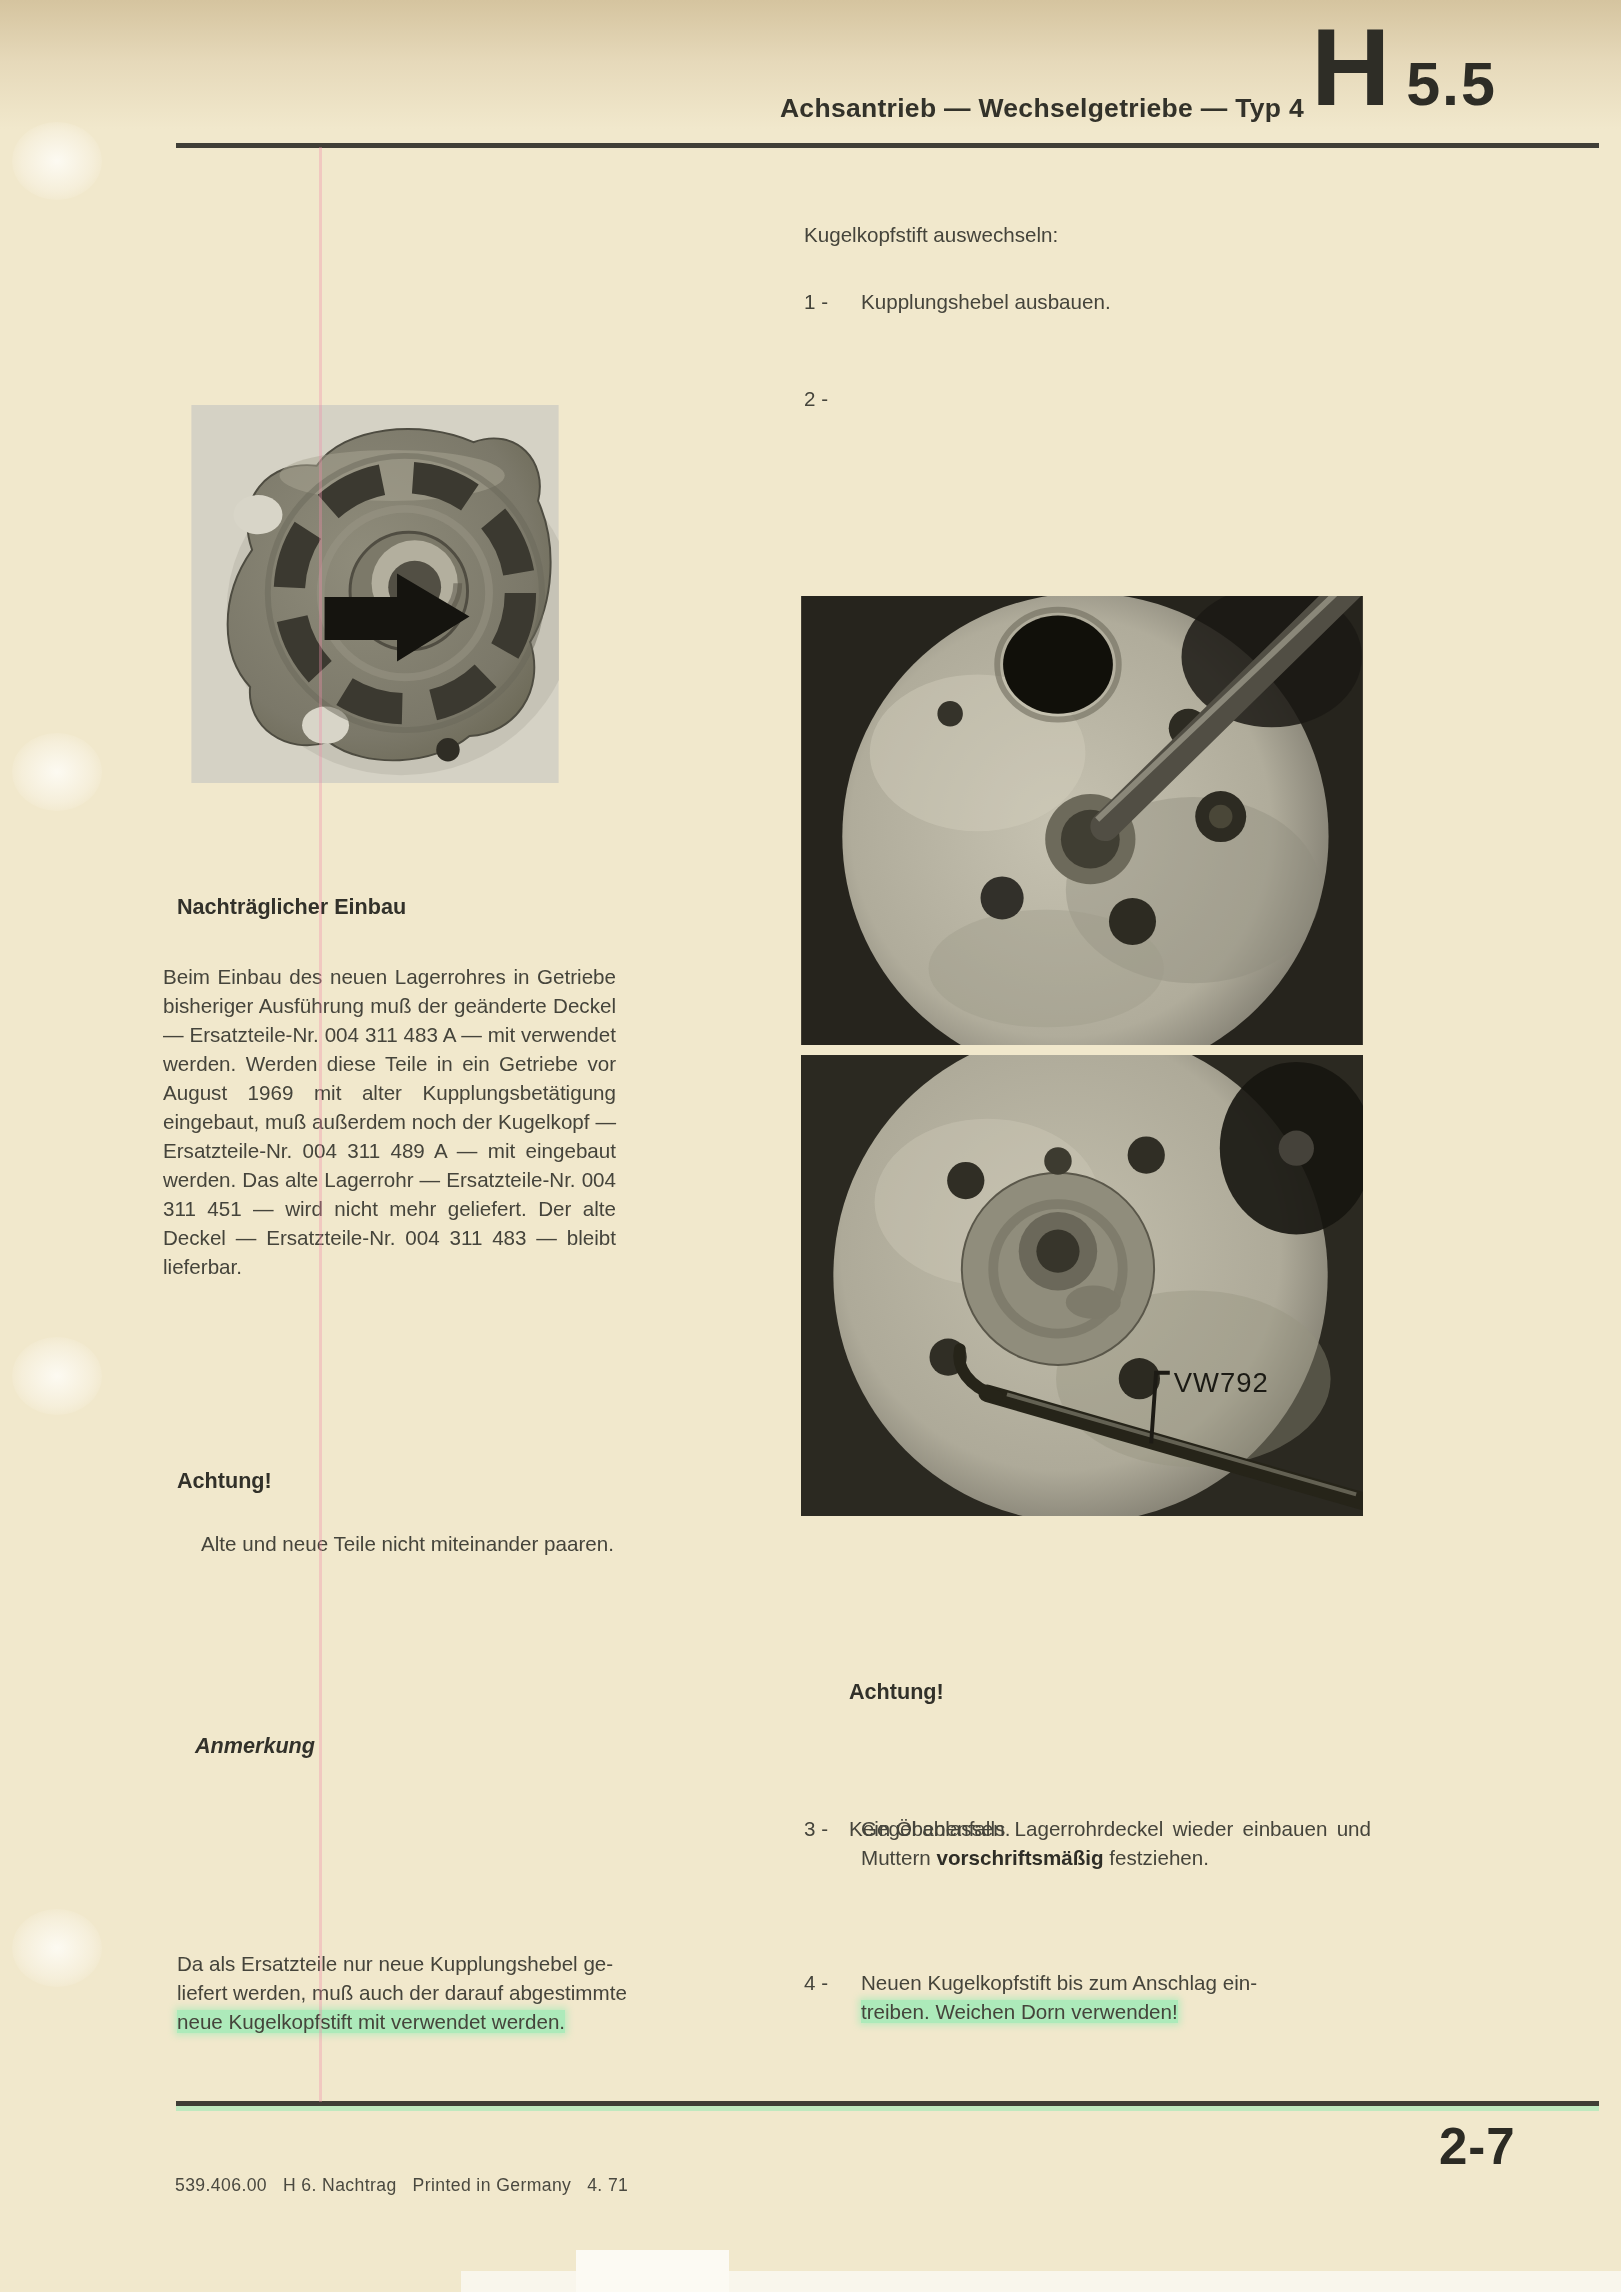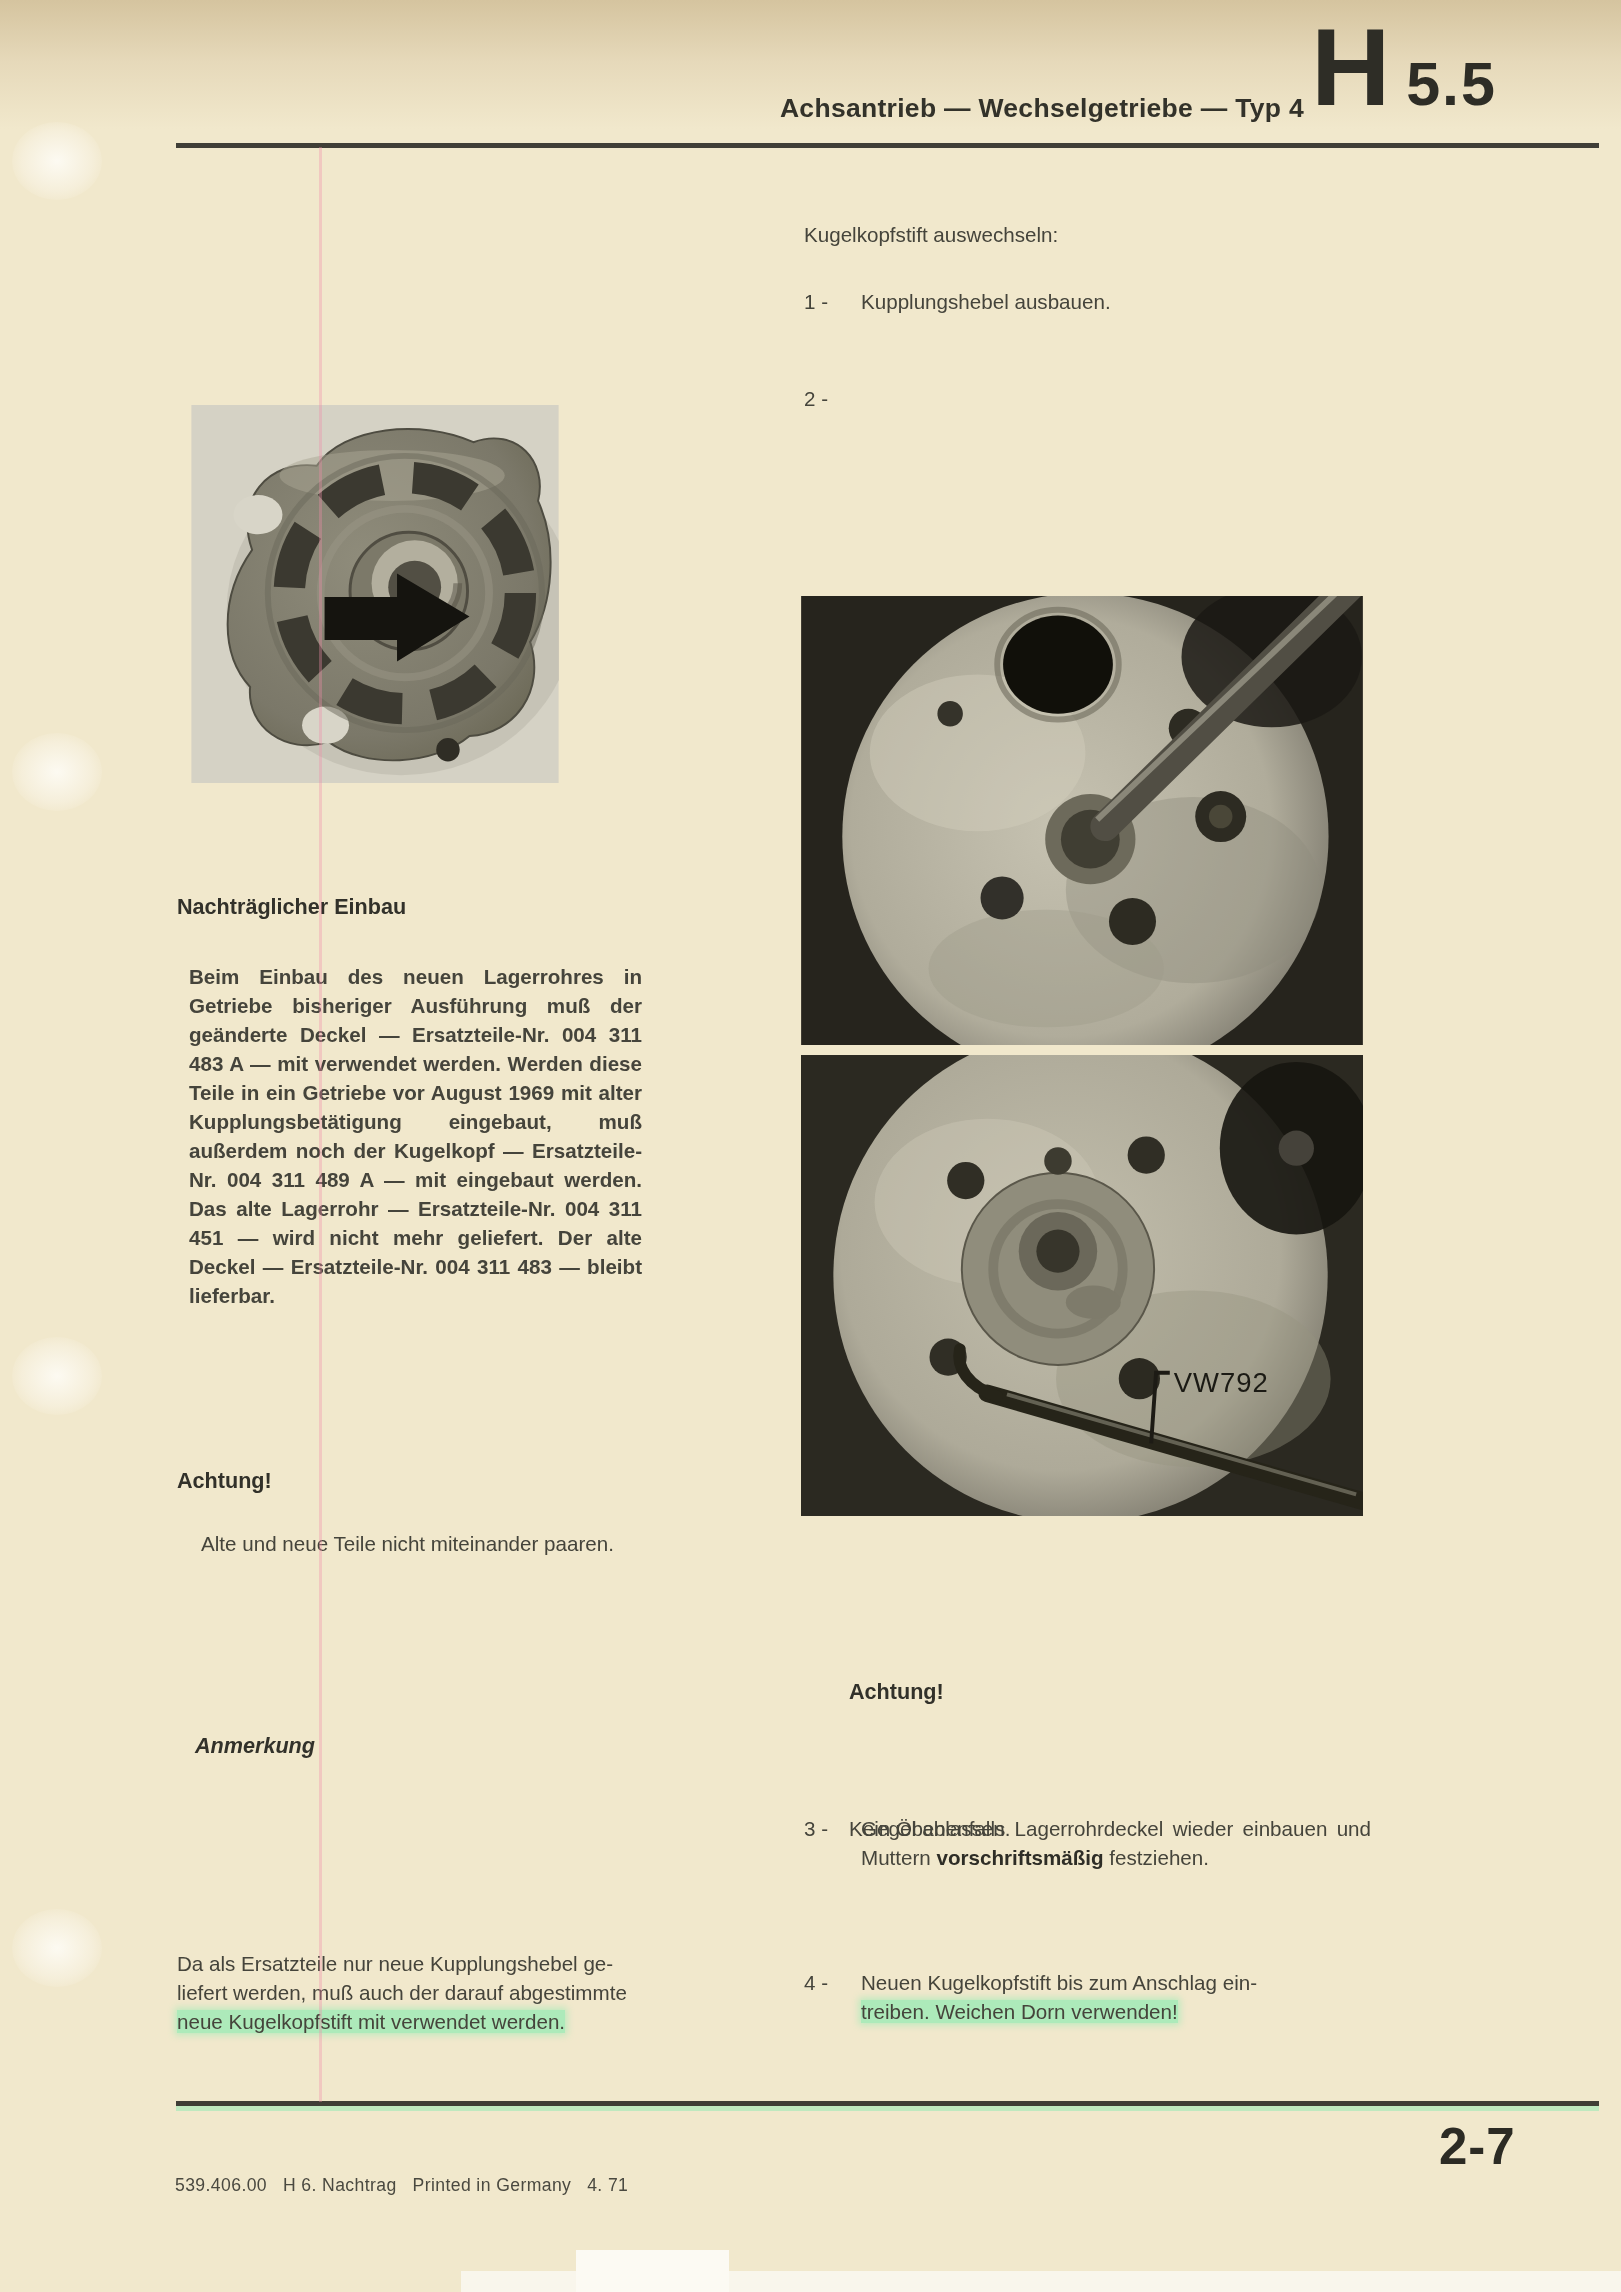--- a/index.html
+++ b/index.html
@@ -27,21 +27,21 @@
   .rule-bottom{top:2101px;}
   .rule-glow{position:absolute;left:176px;width:1423px;top:2106px;height:4.9px;background:rgba(110,235,170,.38);}
 
   .body,.intro,.step,.task-heading{font-size:20.6px;line-height:29px;color:#45443b;margin:0;text-align:justify;}
   .hd{position:absolute;margin:0;font-weight:bold;font-size:21.6px;line-height:25.5px;color:#32312a;}
 
   .intro{position:absolute;left:217px;top:202px;width:416px;}
   .photo{position:absolute;display:block;}
   .photo1{left:191px;top:405px;}
   .hd-einbau{left:177px;top:894px;}
-  .para-einbau{position:absolute;left:189px;top:962px;width:453px;font-weight:bold;}
+  .para-einbau{position:absolute;left:163px;top:962px;width:453px;}
   .hd-achtung-left{left:177px;top:1468px;}
   .para-achtung-left{position:absolute;left:177px;top:1529px;width:461px;text-align:center;}
   .hd-anmerkung{left:195px;top:1733px;font-style:italic;}
   .para-note1{position:absolute;left:177px;top:1795px;width:453px;}
   .para-note2{position:absolute;left:177px;top:1949px;width:466px;text-align:left;}
 
   .task-heading{position:absolute;left:804px;top:220px;width:564px;text-align:left;}
   .step{position:absolute;display:flex;}
   .step-num{flex:none;width:57px;}
   .step-text{flex:1;}

